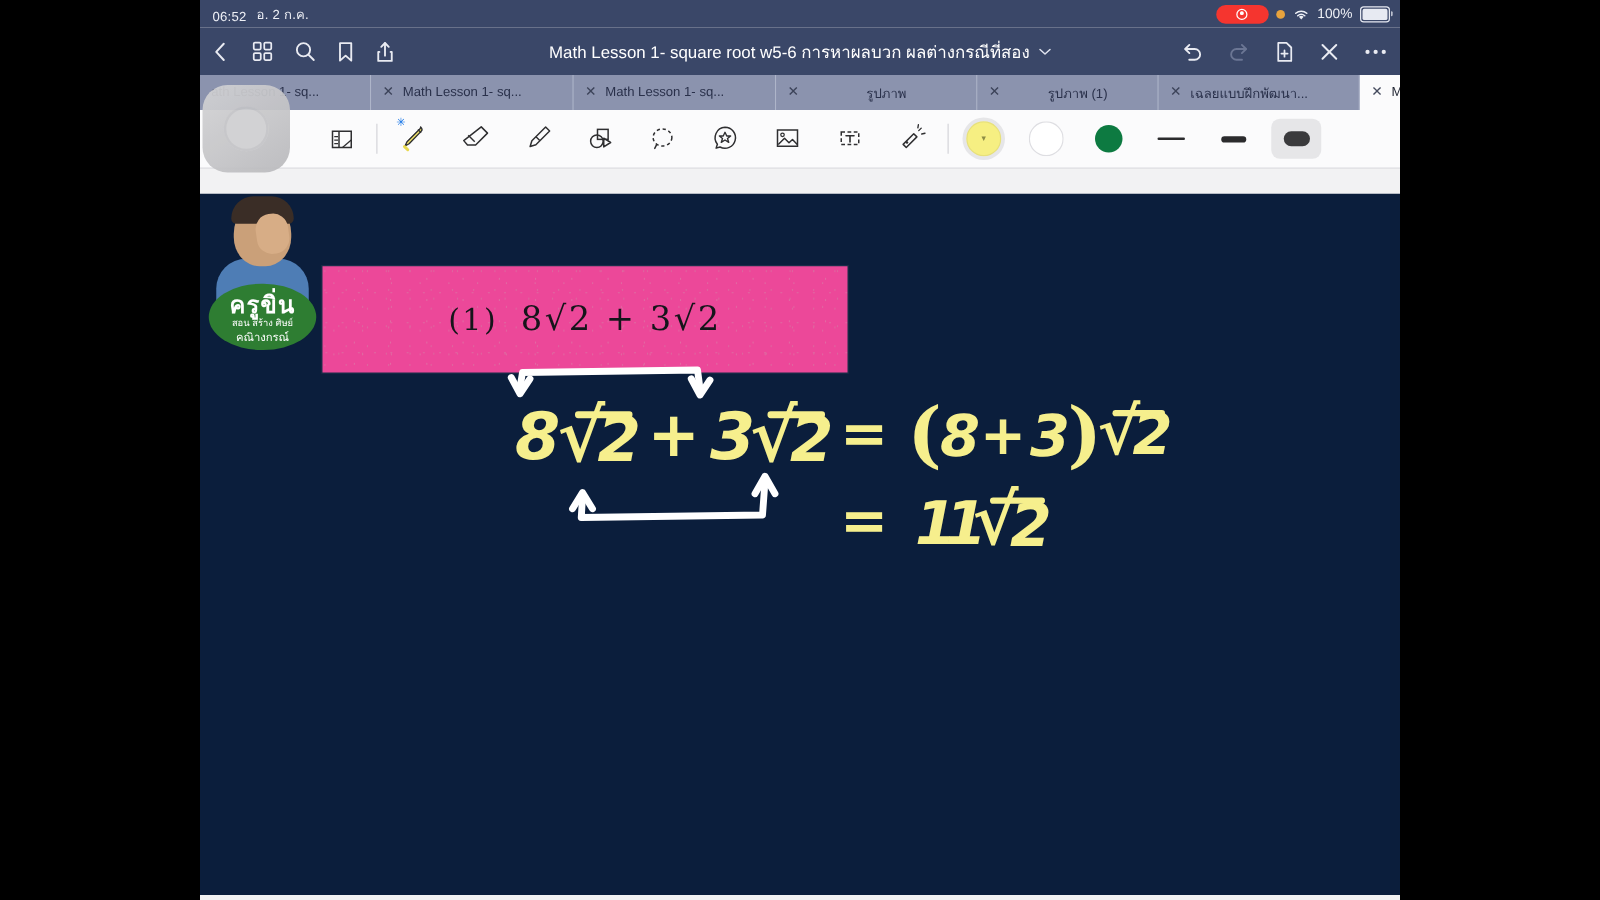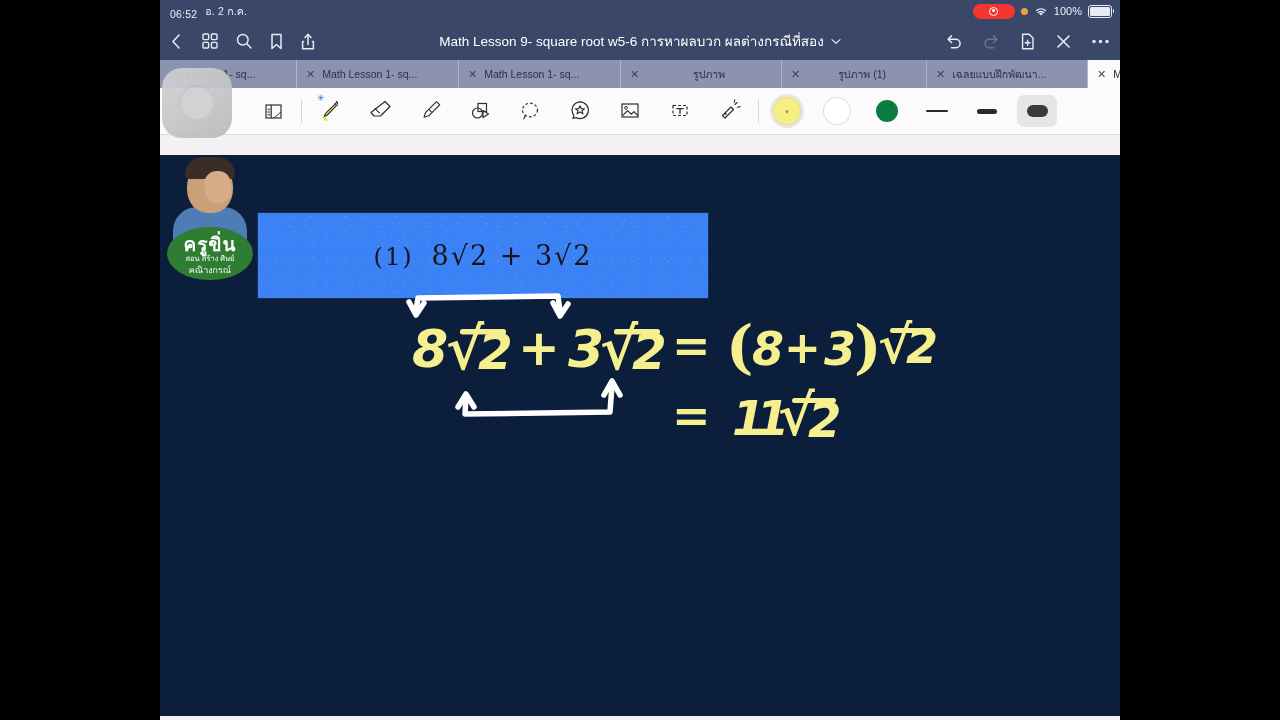--- a/index.html
+++ b/index.html
@@ -83,22 +83,22 @@
               background:#caa079;}
   .logo .hair{position:absolute;left:20px;top:2px;width:50px;height:22px;border-radius:25px 25px 6px 6px;background:#3a2d26;}
   .logo .body{position:absolute;left:8px;top:52px;width:74px;height:48px;border-radius:24px 24px 0 0;background:#4e7db5;}
   .logo .hand{position:absolute;left:40px;top:16px;width:26px;height:32px;border-radius:12px;background:#d7ad86;transform:rotate(-8deg);}
   .logo .oval{position:absolute;left:2px;top:72px;width:86px;height:53px;border-radius:43px/27px;background:#2e7d32;}
   .logo .l1{position:absolute;left:0;top:80px;width:90px;text-align:center;color:#fff;font-size:19px;font-weight:bold;
             letter-spacing:1px;line-height:1;}
   .logo .l2{position:absolute;left:0;top:100px;width:90px;text-align:center;color:#fff;font-size:7.5px;line-height:1;}
   .logo .l3{position:absolute;left:0;top:111px;width:90px;text-align:center;color:#fff;font-size:9px;line-height:1;}
 
-  .scan{position:absolute;left:98px;top:58px;width:420px;height:85px;background:#3b82f6;
-        box-shadow:0 0 0 1px rgba(255,255,255,.07);padding-left:30px;}
+  .scan{position:absolute;left:98px;top:58px;width:420px;height:85px;background:#ec4899;
+        box-shadow:0 0 0 1px rgba(255,255,255,.07);}
   .scan-noise{position:absolute;inset:0;opacity:.30;
     background-image:radial-gradient(circle at 12% 25%,#b9b6ae 0.6px,transparent 0.7px),
                      radial-gradient(circle at 40% 72%,#c3c0b8 0.6px,transparent 0.7px),
                      radial-gradient(circle at 68% 18%,#b6b3ab 0.6px,transparent 0.7px),
                      radial-gradient(circle at 88% 60%,#c7c4bc 0.6px,transparent 0.7px),
                      radial-gradient(circle at 25% 88%,#bfbcb4 0.6px,transparent 0.7px);
     background-size:17px 15px,23px 19px,19px 22px,29px 17px,13px 24px;}
   .scan-txt{position:absolute;left:0;right:0;top:50%;transform:translateY(-52%);text-align:center;
             color:#15151a;font-size:27px;font-family:"DejaVu Serif",serif;letter-spacing:2px;
             filter:blur(.2px);}
@@ -166,21 +166,21 @@
         <span class="ic">
           <svg width="16" height="19" viewBox="0 0 16 19">
               <path d="M8 2.5v10" stroke="#e9ebf2" stroke-width="1.5" stroke-linecap="round"></path>
               <path d="M5 5.5L8 2.4l3 3.1" stroke="#e9ebf2" stroke-width="1.5" fill="none" stroke-linecap="round" stroke-linejoin="round"></path>
               <path d="M3.5 9.5H2.6v7.2h10.8V9.5h-.9" stroke="#e9ebf2" stroke-width="1.5" fill="none" stroke-linecap="round" stroke-linejoin="round"></path>
             </svg>
         </span>
       </div>
 
       <div class="tb-title">
-        <span>Math Lesson 9- square root w5-6 การหาผลบวก ผลต่างกรณีที่สอง</span>
+        <span>Math Lesson 1- square root w5-6 การหาผลบวก ผลต่างกรณีที่สอง</span>
         <span class="ic">
           <svg width="10" height="7" viewBox="0 0 10 7">
               <path d="M1 1.6L5 5.2 9 1.6" stroke="#dfe3ee" stroke-width="1.2" fill="none" stroke-linecap="round" stroke-linejoin="round"></path>
             </svg>
         </span>
       </div>
 
       <div class="tb-right">
         <span class="ic">
           <svg width="19" height="17" viewBox="0 0 19 17">

